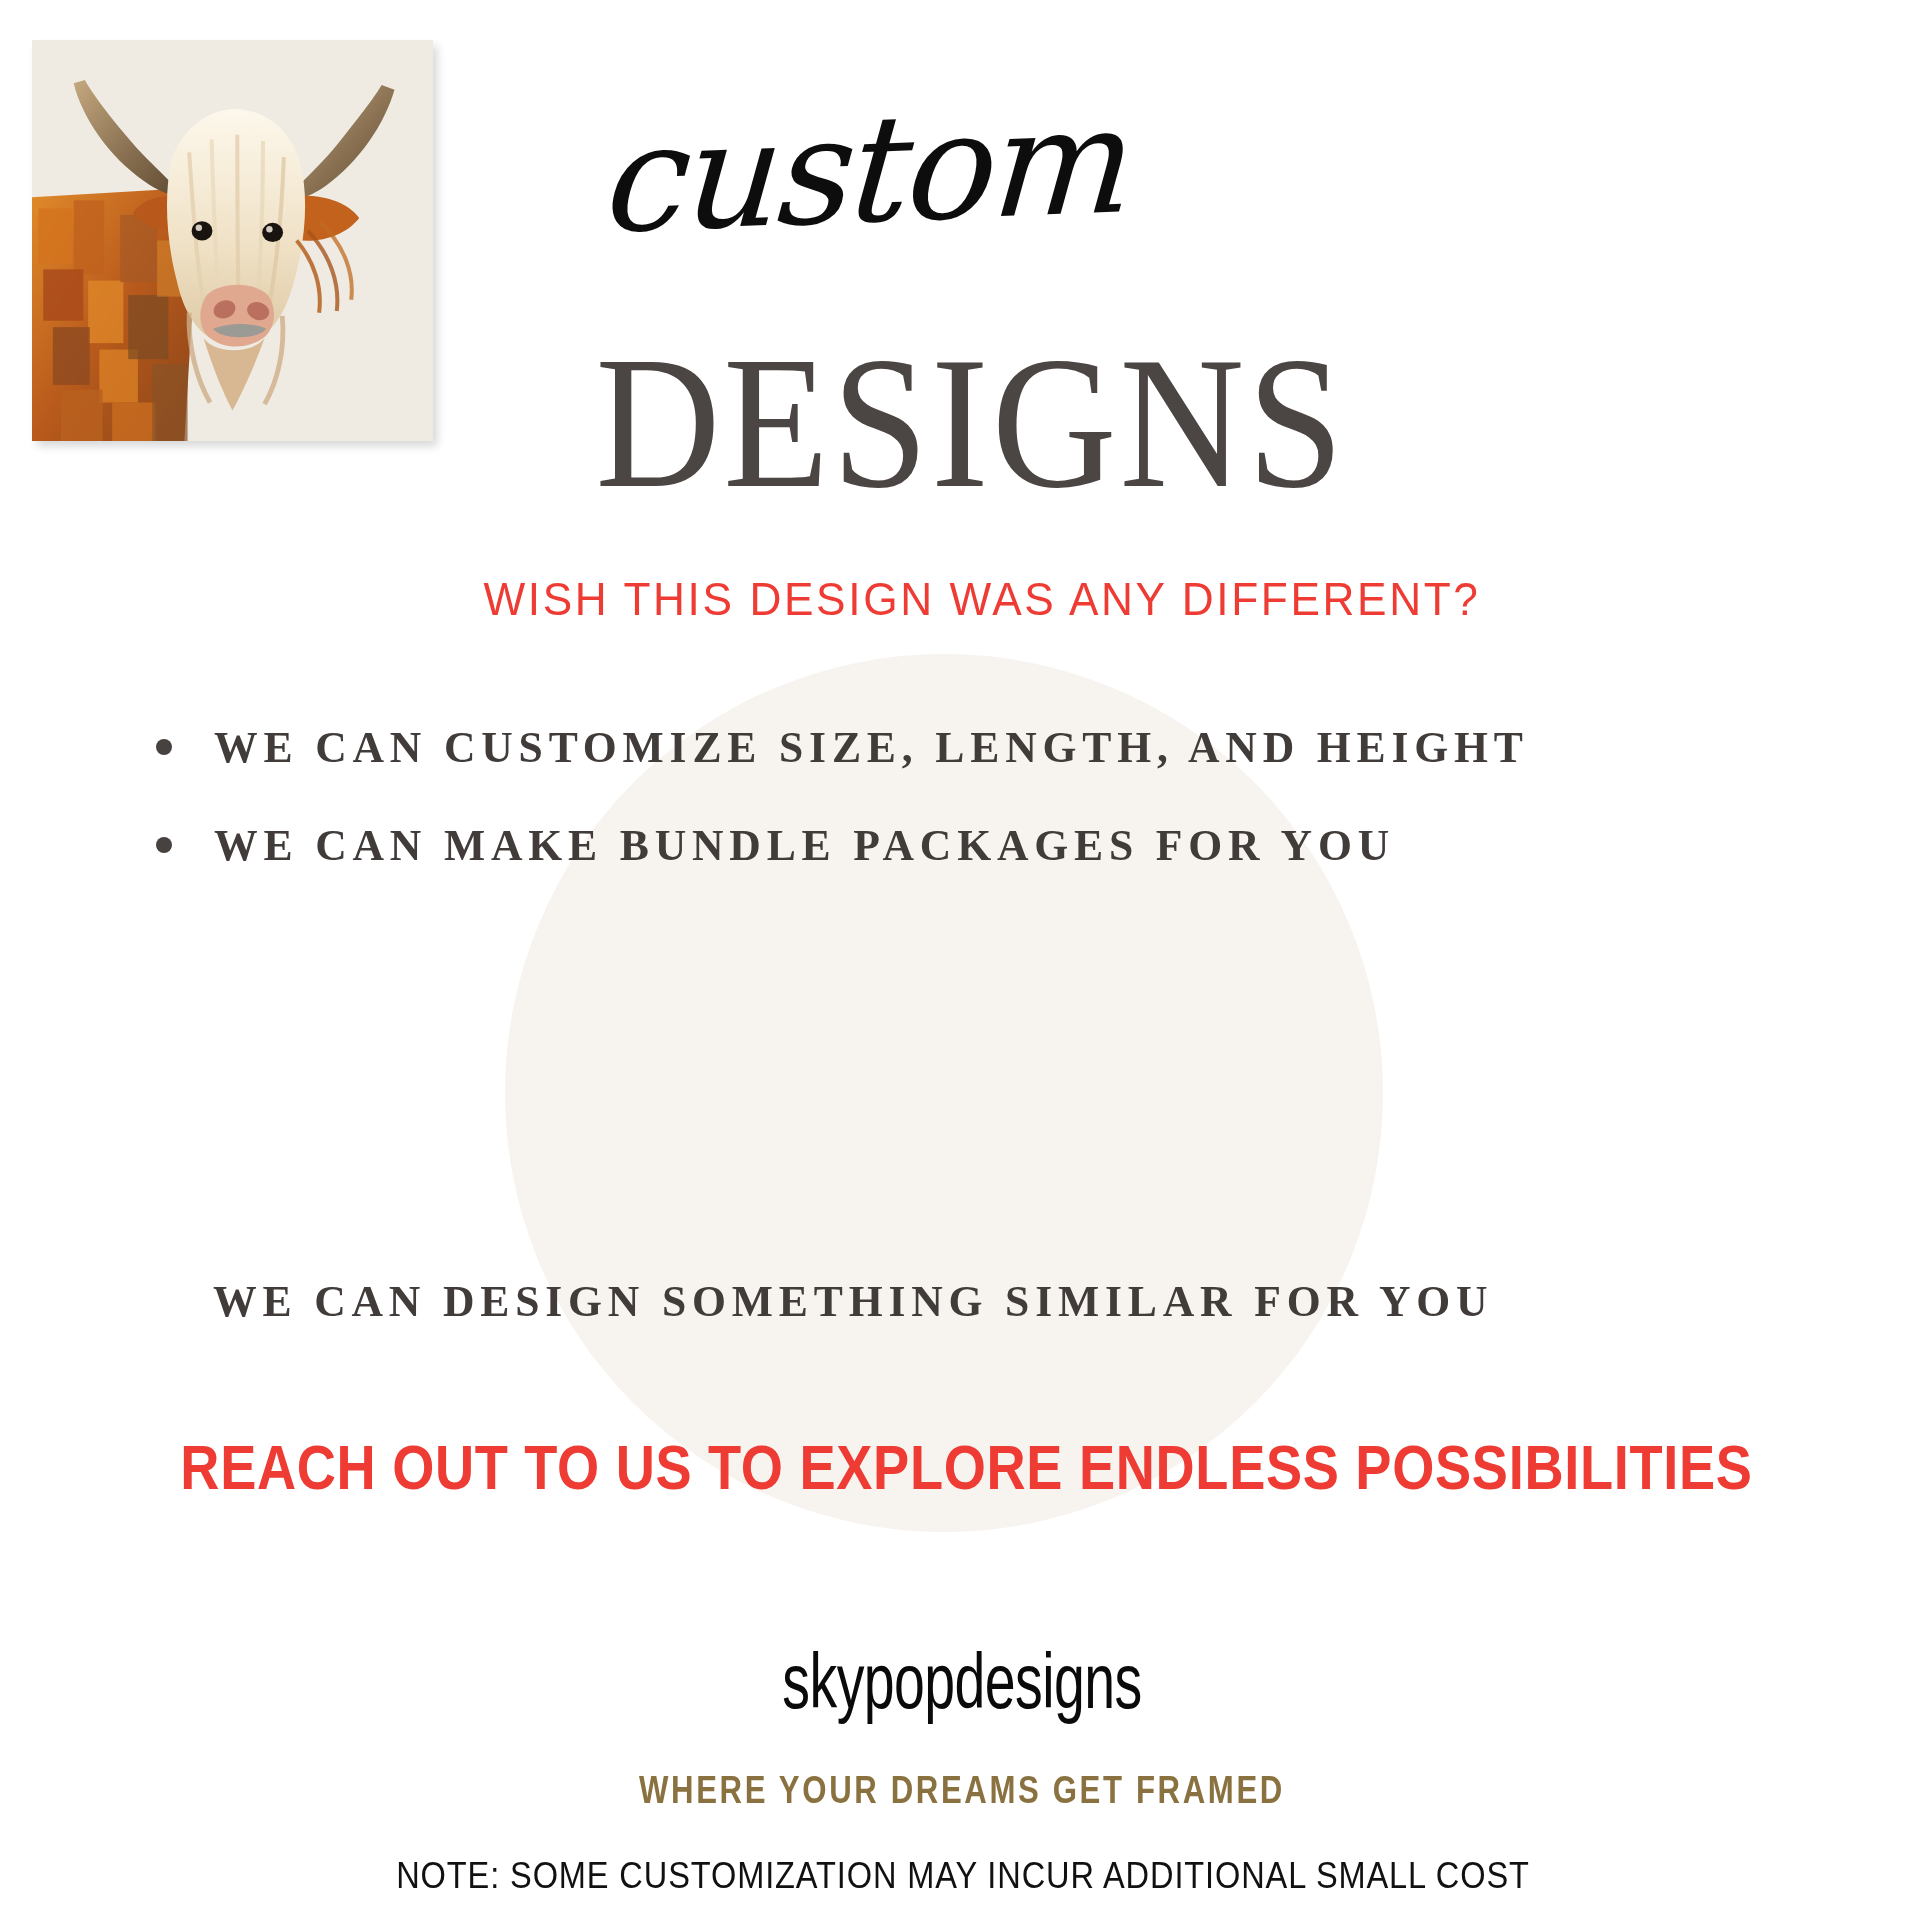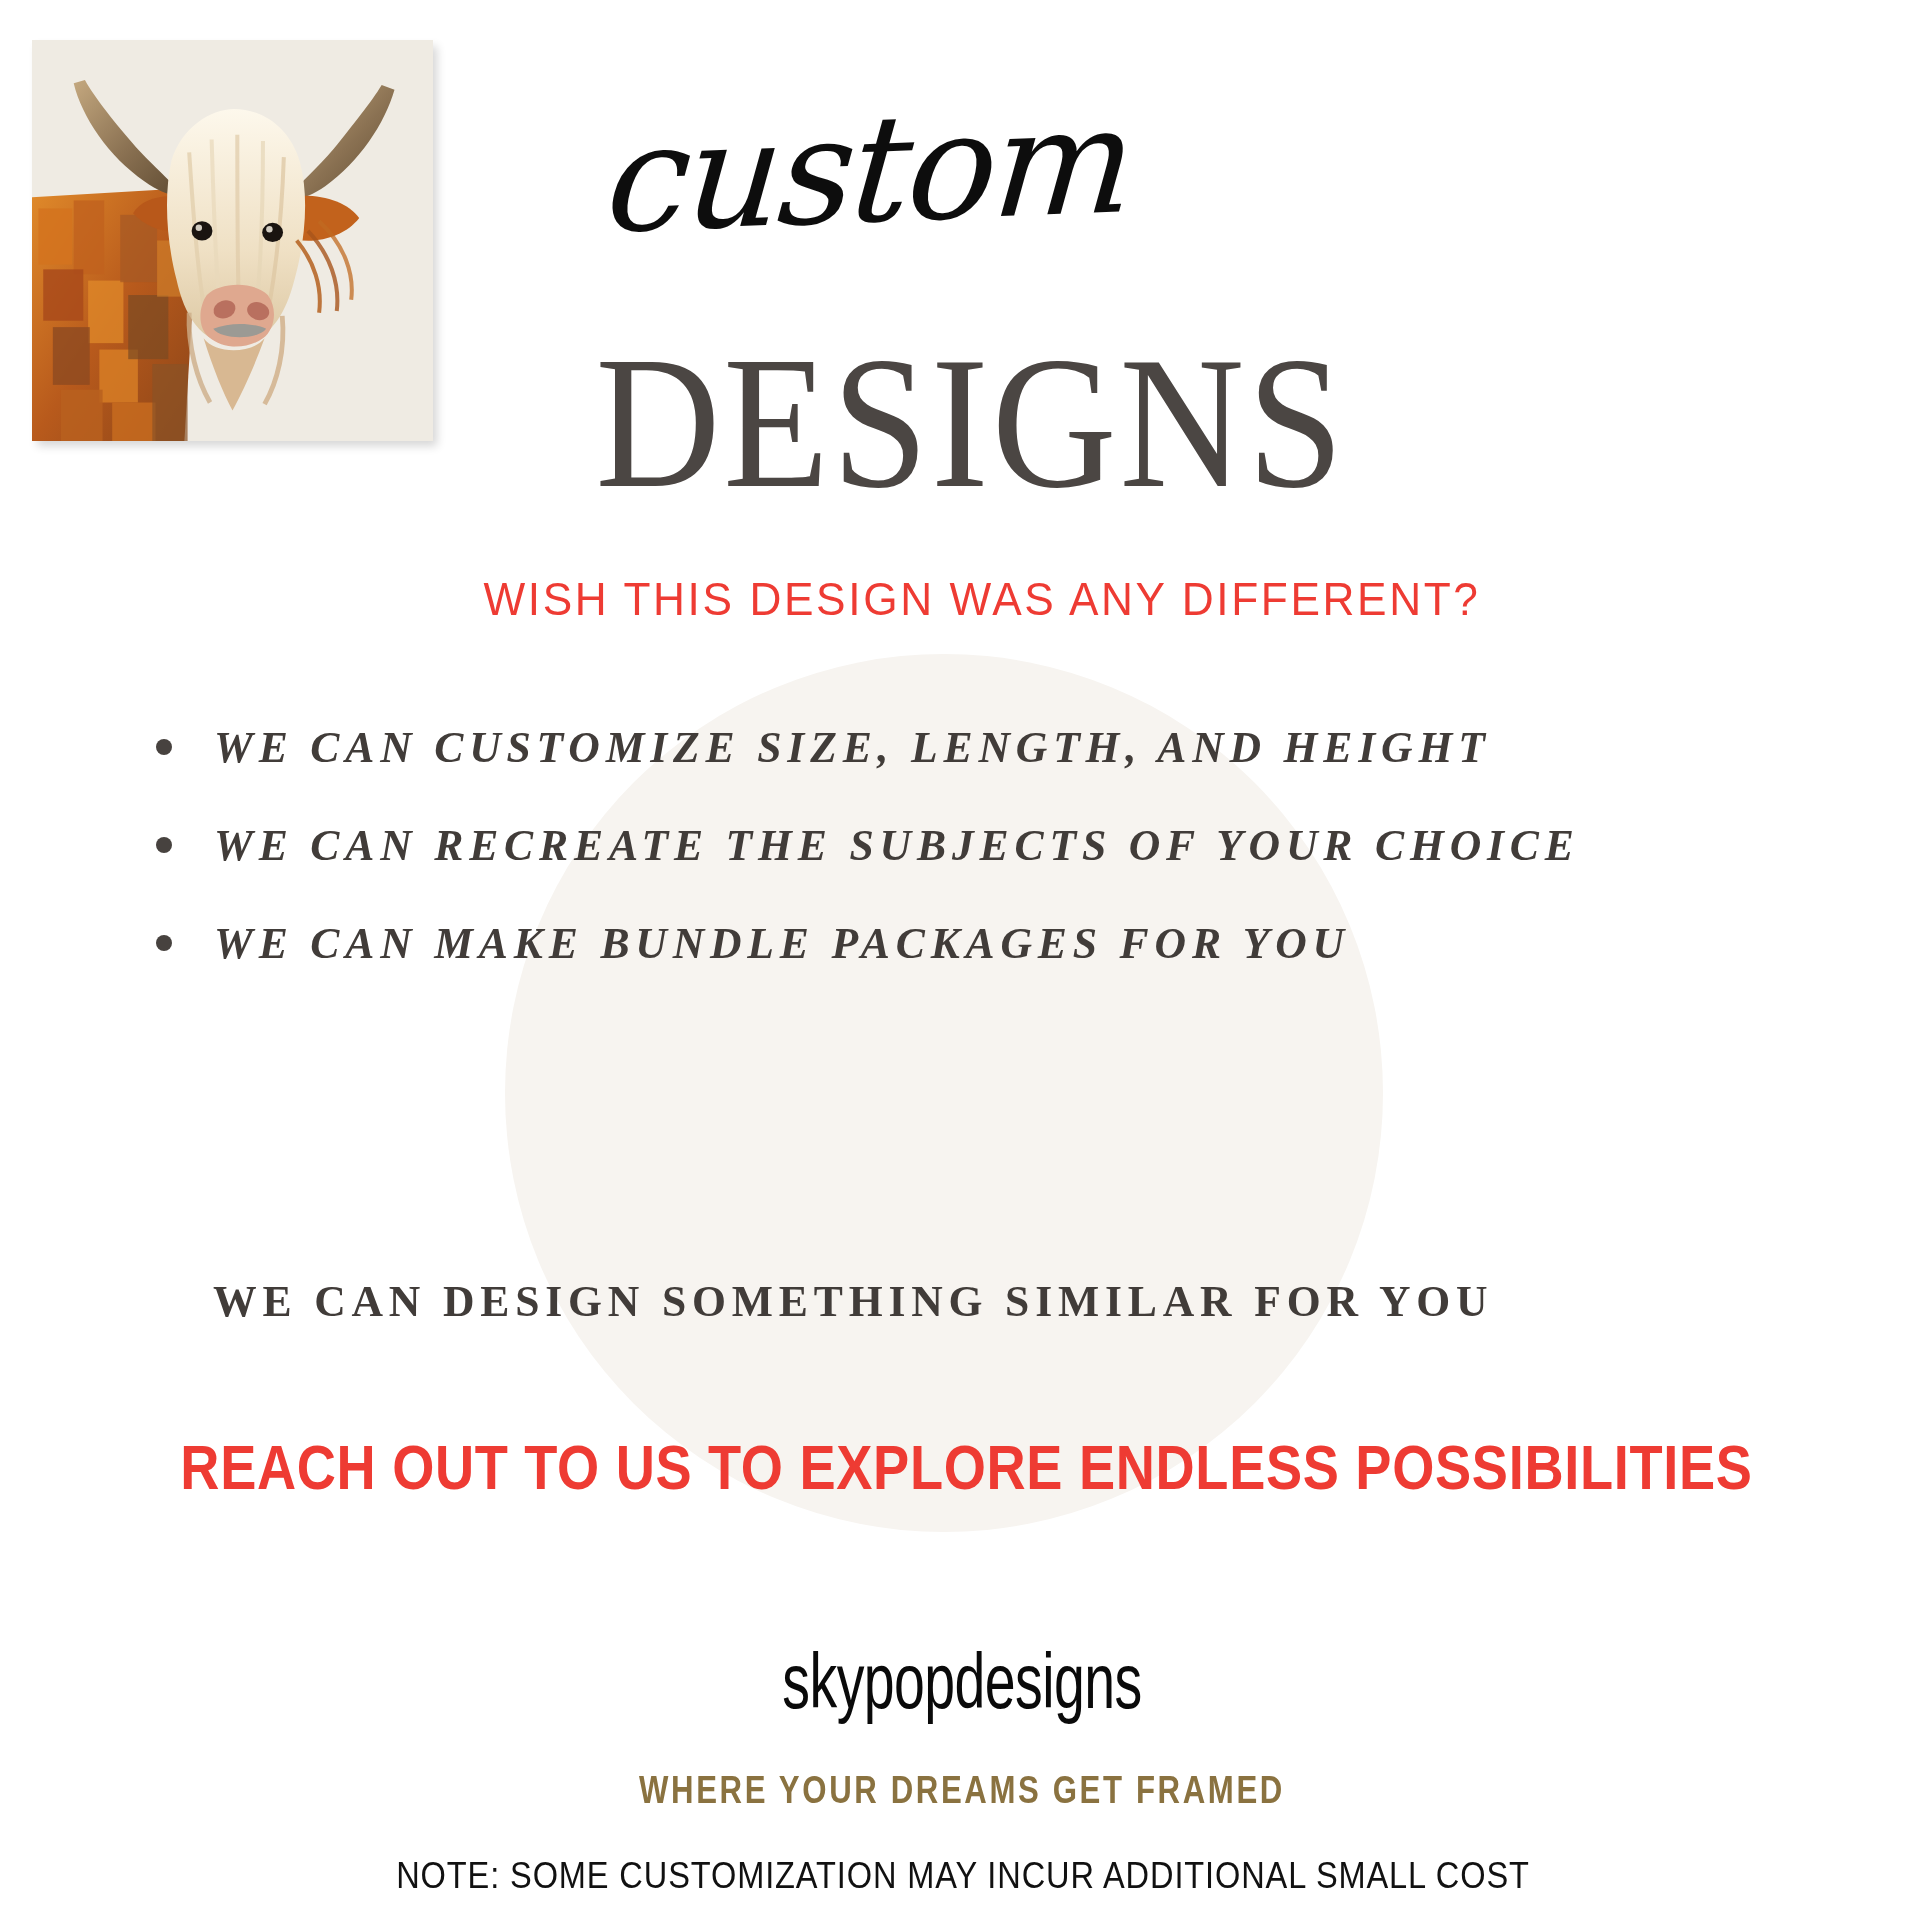--- a/index.html
+++ b/index.html
@@ -105,21 +105,20 @@
     z-index: 2;
     margin: 0;
     padding: 0;
     list-style: none;
   }
   .bullet-item {
     position: relative;
     height: 98px;
     display: flex;
     align-items: center;
-    font-style: italic;
   }
   .bullet-dot {
     flex: 0 0 auto;
     width: 16px;
     height: 16px;
     border-radius: 50%;
     background: #47423f;
     margin-right: 42px;
   }
   .bullet-text {
@@ -307,24 +306,20 @@
 
   <div class="subtitle-red">WISH  THIS  DESIGN  WAS ANY DIFFERENT?</div>
 
   <ul class="bullet-list">
     <li class="bullet-item">
       <span class="bullet-dot"></span>
       <span class="bullet-text">WE CAN CUSTOMIZE SIZE, LENGTH, AND HEIGHT</span>
     </li>
     <li class="bullet-item">
       <span class="bullet-dot"></span>
-      <span class="bullet-text">WE CAN RECREATE THE SUBJECTS OF YOUR CHOICE</span>
-    </li>
-    <li class="bullet-item">
-      <span class="bullet-dot"></span>
       <span class="bullet-text">WE CAN MAKE BUNDLE PACKAGES FOR YOU</span>
     </li>
   </ul>
 
   <div class="continuation">WE CAN DESIGN SOMETHING SIMILAR FOR YOU</div>
 
   <div class="cta-red">REACH OUT TO US TO EXPLORE ENDLESS POSSIBILITIES</div>
 
   <div class="brand">skypopdesigns</div>
 

